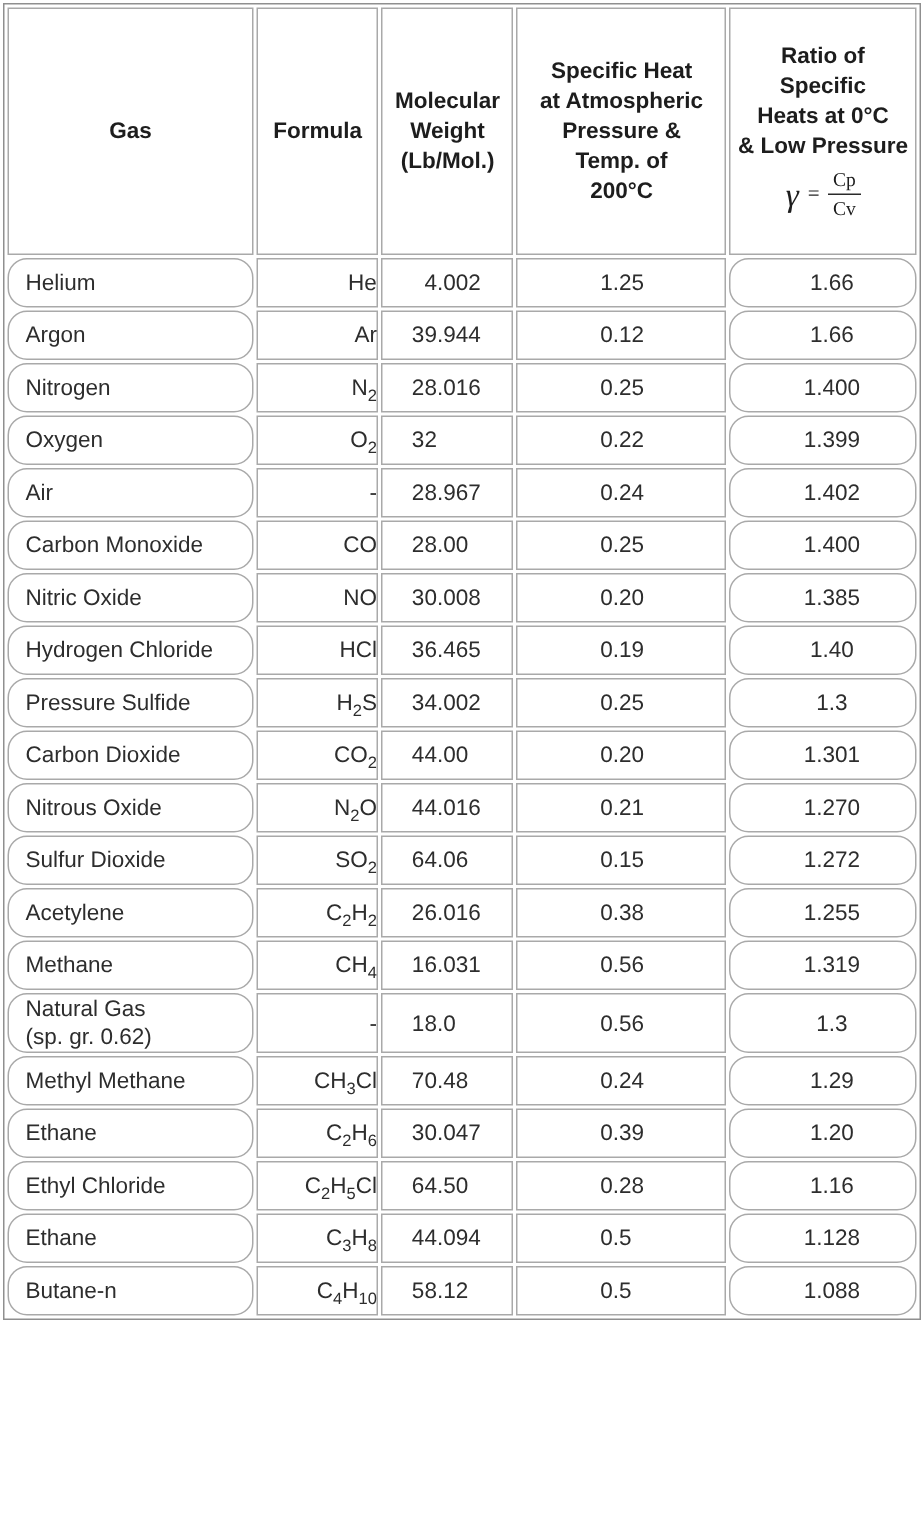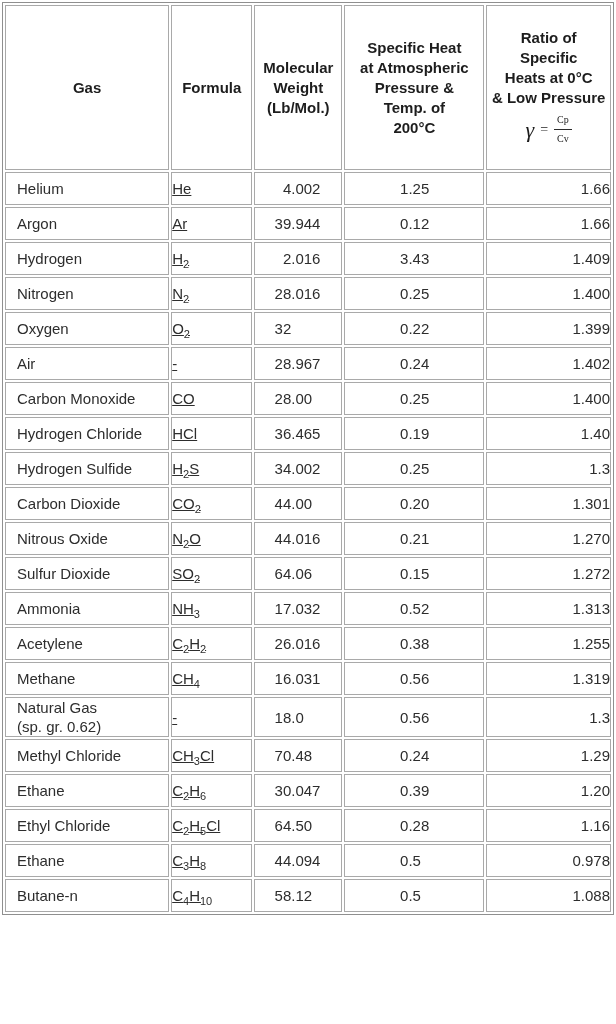--- a/index.html
+++ b/index.html
@@ -47,43 +47,45 @@
   tbody td {
     height: 33px;
     vertical-align: middle;
     color: #2d2d2d;
   }
   td.cell-gas {
     text-align: left;
     padding-left: 11px;
     white-space: pre-line;
     line-height: 19px;
-  }
-  td.cell-formula { text-align: left; text-decoration: underline; }
+    border-radius: 13px;
+  }
+  td.cell-formula { text-align: right; }
   td.cell-formula sub {
     font-size: 11px;
     vertical-align: -4px;
     line-height: 0;
   }
   
   td.cell-mw, td.cell-sh { text-align: left; white-space: nowrap; }
   td.cell-mw .int {
     display: inline-block;
     width: 36px;
     text-align: right;
   }
   td.cell-sh .int {
     display: inline-block;
     width: 63px;
     text-align: right;
   }
   .frac-part { display: inline; }
   td.cell-ratio {
-    text-align: right;
+    text-align: center;
     padding-left: 12px;
+    border-radius: 13px;
   }
   
   .gamma-formula {
     margin-top: 4px;
     font-weight: normal;
     font-family: "Liberation Serif", serif;
     display: flex;
     align-items: center;
     justify-content: center;
     gap: 6px;
@@ -92,21 +94,21 @@
   .gamma-symbol {
     font-style: italic;
     font-size: 22px;
     color: #1d1d1d;
   }
   .equals-sign { font-size: 14px; }
   .frac-stack {
     display: inline-flex;
     flex-direction: column;
     align-items: center;
-    font-size: 10px;
+    font-size: 13px;
     line-height: 16px;
   }
   .frac-num {
     border-bottom: 1px solid #2a2a2a;
     padding: 0 3px 1px 3px;
   }
   .frac-den { padding-top: 1px; }
 </style>
 </head>
 <body>
@@ -157,27 +159,20 @@
     <td class="cell-ratio">1.66</td>
   </tr>
         <tr>
     <td class="cell-gas">Argon</td>
     <td class="cell-formula">Ar</td>
     <td class="cell-mw"><span class="int">39</span><span class="frac-part">.944</span></td>
     <td class="cell-sh"><span class="int">0</span><span class="frac-part">.12</span></td>
     <td class="cell-ratio">1.66</td>
   </tr>
         <tr>
-    <td class="cell-gas">Hydrogen</td>
-    <td class="cell-formula">H<sub>2</sub></td>
-    <td class="cell-mw"><span class="int">2</span><span class="frac-part">.016</span></td>
-    <td class="cell-sh"><span class="int">3</span><span class="frac-part">.43</span></td>
-    <td class="cell-ratio">1.409</td>
-  </tr>
-        <tr>
     <td class="cell-gas">Nitrogen</td>
     <td class="cell-formula">N<sub>2</sub></td>
     <td class="cell-mw"><span class="int">28</span><span class="frac-part">.016</span></td>
     <td class="cell-sh"><span class="int">0</span><span class="frac-part">.25</span></td>
     <td class="cell-ratio">1.400</td>
   </tr>
         <tr>
     <td class="cell-gas">Oxygen</td>
     <td class="cell-formula">O<sub>2</sub></td>
     <td class="cell-mw"><span class="int">32</span><span class="frac-part"></span></td>
@@ -192,28 +187,35 @@
     <td class="cell-ratio">1.402</td>
   </tr>
         <tr>
     <td class="cell-gas">Carbon Monoxide</td>
     <td class="cell-formula">CO</td>
     <td class="cell-mw"><span class="int">28</span><span class="frac-part">.00</span></td>
     <td class="cell-sh"><span class="int">0</span><span class="frac-part">.25</span></td>
     <td class="cell-ratio">1.400</td>
   </tr>
         <tr>
+    <td class="cell-gas">Nitric Oxide</td>
+    <td class="cell-formula">NO</td>
+    <td class="cell-mw"><span class="int">30</span><span class="frac-part">.008</span></td>
+    <td class="cell-sh"><span class="int">0</span><span class="frac-part">.20</span></td>
+    <td class="cell-ratio">1.385</td>
+  </tr>
+        <tr>
     <td class="cell-gas">Hydrogen Chloride</td>
     <td class="cell-formula">HCl</td>
     <td class="cell-mw"><span class="int">36</span><span class="frac-part">.465</span></td>
     <td class="cell-sh"><span class="int">0</span><span class="frac-part">.19</span></td>
     <td class="cell-ratio">1.40</td>
   </tr>
         <tr>
-    <td class="cell-gas">Hydrogen Sulfide</td>
+    <td class="cell-gas">Pressure Sulfide</td>
     <td class="cell-formula">H<sub>2</sub>S</td>
     <td class="cell-mw"><span class="int">34</span><span class="frac-part">.002</span></td>
     <td class="cell-sh"><span class="int">0</span><span class="frac-part">.25</span></td>
     <td class="cell-ratio">1.3</td>
   </tr>
         <tr>
     <td class="cell-gas">Carbon Dioxide</td>
     <td class="cell-formula">CO<sub>2</sub></td>
     <td class="cell-mw"><span class="int">44</span><span class="frac-part">.00</span></td>
     <td class="cell-sh"><span class="int">0</span><span class="frac-part">.20</span></td>
@@ -225,27 +227,20 @@
     <td class="cell-mw"><span class="int">44</span><span class="frac-part">.016</span></td>
     <td class="cell-sh"><span class="int">0</span><span class="frac-part">.21</span></td>
     <td class="cell-ratio">1.270</td>
   </tr>
         <tr>
     <td class="cell-gas">Sulfur Dioxide</td>
     <td class="cell-formula">SO<sub>2</sub></td>
     <td class="cell-mw"><span class="int">64</span><span class="frac-part">.06</span></td>
     <td class="cell-sh"><span class="int">0</span><span class="frac-part">.15</span></td>
     <td class="cell-ratio">1.272</td>
-  </tr>
-        <tr>
-    <td class="cell-gas">Ammonia</td>
-    <td class="cell-formula">NH<sub>3</sub></td>
-    <td class="cell-mw"><span class="int">17</span><span class="frac-part">.032</span></td>
-    <td class="cell-sh"><span class="int">0</span><span class="frac-part">.52</span></td>
-    <td class="cell-ratio">1.313</td>
   </tr>
         <tr>
     <td class="cell-gas">Acetylene</td>
     <td class="cell-formula">C<sub>2</sub>H<sub>2</sub></td>
     <td class="cell-mw"><span class="int">26</span><span class="frac-part">.016</span></td>
     <td class="cell-sh"><span class="int">0</span><span class="frac-part">.38</span></td>
     <td class="cell-ratio">1.255</td>
   </tr>
         <tr>
     <td class="cell-gas">Methane</td>
@@ -256,21 +251,21 @@
   </tr>
         <tr>
     <td class="cell-gas">Natural Gas
 (sp. gr. 0.62)</td>
     <td class="cell-formula">-</td>
     <td class="cell-mw"><span class="int">18</span><span class="frac-part">.0</span></td>
     <td class="cell-sh"><span class="int">0</span><span class="frac-part">.56</span></td>
     <td class="cell-ratio">1.3</td>
   </tr>
         <tr>
-    <td class="cell-gas">Methyl Chloride</td>
+    <td class="cell-gas">Methyl Methane</td>
     <td class="cell-formula">CH<sub>3</sub>Cl</td>
     <td class="cell-mw"><span class="int">70</span><span class="frac-part">.48</span></td>
     <td class="cell-sh"><span class="int">0</span><span class="frac-part">.24</span></td>
     <td class="cell-ratio">1.29</td>
   </tr>
         <tr>
     <td class="cell-gas">Ethane</td>
     <td class="cell-formula">C<sub>2</sub>H<sub>6</sub></td>
     <td class="cell-mw"><span class="int">30</span><span class="frac-part">.047</span></td>
     <td class="cell-sh"><span class="int">0</span><span class="frac-part">.39</span></td>
@@ -281,21 +276,21 @@
     <td class="cell-formula">C<sub>2</sub>H<sub>5</sub>Cl</td>
     <td class="cell-mw"><span class="int">64</span><span class="frac-part">.50</span></td>
     <td class="cell-sh"><span class="int">0</span><span class="frac-part">.28</span></td>
     <td class="cell-ratio">1.16</td>
   </tr>
         <tr>
     <td class="cell-gas">Ethane</td>
     <td class="cell-formula">C<sub>3</sub>H<sub>8</sub></td>
     <td class="cell-mw"><span class="int">44</span><span class="frac-part">.094</span></td>
     <td class="cell-sh"><span class="int">0</span><span class="frac-part">.5</span></td>
-    <td class="cell-ratio">0.978</td>
+    <td class="cell-ratio">1.128</td>
   </tr>
         <tr>
     <td class="cell-gas">Butane-n</td>
     <td class="cell-formula">C<sub>4</sub>H<sub>10</sub></td>
     <td class="cell-mw"><span class="int">58</span><span class="frac-part">.12</span></td>
     <td class="cell-sh"><span class="int">0</span><span class="frac-part">.5</span></td>
     <td class="cell-ratio">1.088</td>
   </tr>
       </tbody>
   </table>

